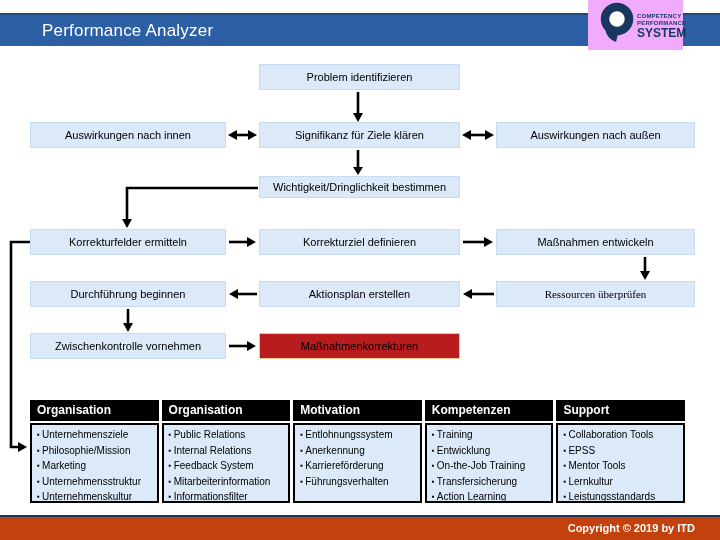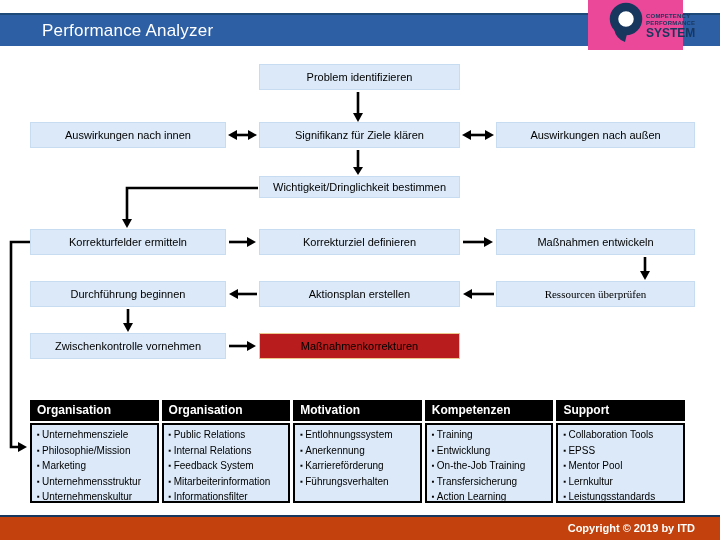--- a/index.html
+++ b/index.html
@@ -8,22 +8,22 @@
   #slide{position:relative;width:720px;height:540px;background:#ffffff;}
 
   
   .header-bar{position:absolute;left:0;top:13px;width:720px;height:33px;
               background:#2d5fa5;border-top:2px solid #1e4a7a;box-sizing:border-box;}
   .page-title{position:absolute;left:42px;top:0;line-height:31px;color:#ffffff;
               font-size:17px;letter-spacing:.2px;}
 
   
   .logo-panel{position:absolute;left:588px;top:0;width:95px;height:50px;
-              background:#ec4899;z-index:5;display:flex;align-items:center;
-              padding:0 16px;box-sizing:border-box;}
+              background:#f0abfc;z-index:5;display:flex;align-items:center;
+              padding:0 7px;box-sizing:border-box;}
   .logo-text{color:#17375e;line-height:1;margin-left:2px;}
   .logo-text .small{font-size:6px;font-weight:bold;letter-spacing:.2px;margin:1px 0;}
   .logo-text .big{font-size:12px;font-weight:bold;margin-top:1px;}
 
   
   .fbox{position:absolute;box-sizing:border-box;background:#dbe9f8;
         border:1px solid #c7dbf1;color:#000;font-size:11px;text-align:center;
         display:flex;align-items:center;justify-content:center;white-space:nowrap;}
   .fbox.orange{background:#b91c1c;border-color:#ecc98c;}
 
@@ -159,21 +159,21 @@
         <div class="mitem">On-the-Job Training</div>
         <div class="mitem">Transfersicherung</div>
         <div class="mitem">Action Learning</div>
       </div>
     </div>
     <div class="mcol">
       <div class="mhead">Support</div>
       <div class="mbody">
         <div class="mitem">Collaboration Tools</div>
         <div class="mitem">EPSS</div>
-        <div class="mitem">Mentor Pool</div>
+        <div class="mitem">Mentor Tools</div>
         <div class="mitem">Lernkultur</div>
         <div class="mitem">Leistungsstandards</div>
       </div>
     </div>
   </div>
 
   <div class="footer-bar">
     <div class="copyright">Copyright © 2019 by ITD</div>
   </div>
 

